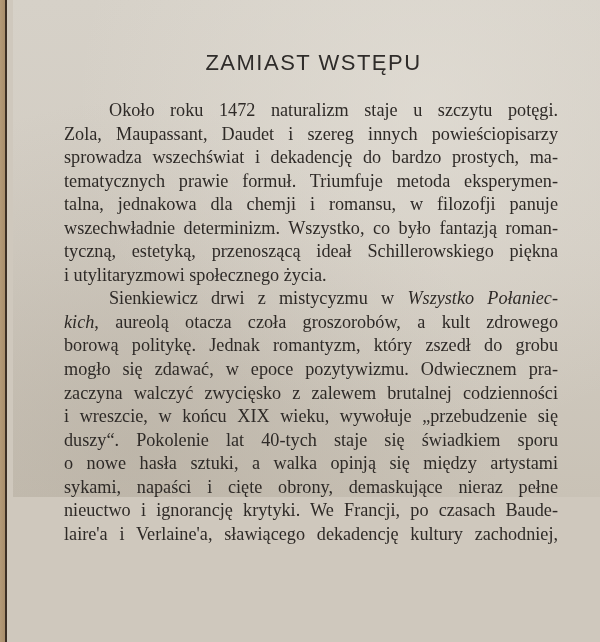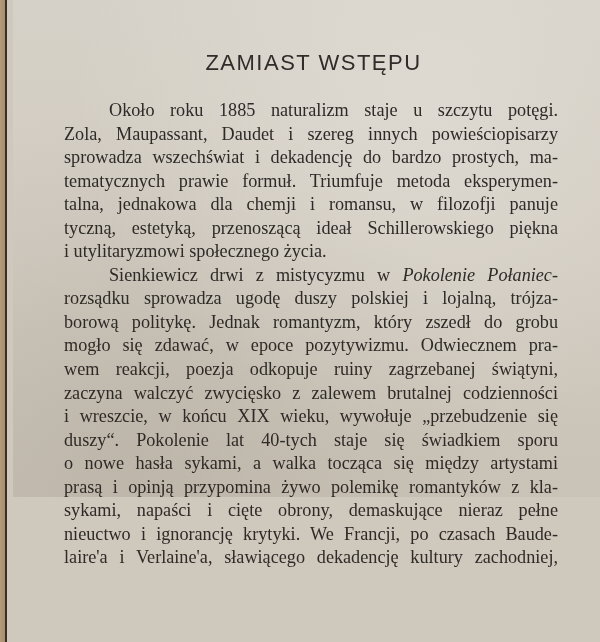--- a/index.html
+++ b/index.html
@@ -81,38 +81,37 @@
 
 <div class="edge-strip"></div>
 <div class="edge-line"></div>
 
 <div class="page">
   <h1 class="title">ZAMIAST WSTĘPU</h1>
 
   <div class="text-block">
 
     <div>
-      <span class="line indent">Około roku 1885 naturalizm staje u szczytu potęgi.</span>
+      <span class="line indent">Około roku 1472 naturalizm staje u szczytu potęgi.</span>
       <span class="line">Zola, Maupassant, Daudet i szereg innych powieściopisarzy</span>
       <span class="line">sprowadza wszechświat i dekadencję do bardzo prostych, ma-</span>
       <span class="line">tematycznych prawie formuł. Triumfuje metoda eksperymen-</span>
       <span class="line">talna, jednakowa dla chemji i romansu, w filozofji panuje</span>
+      <span class="line">wszechwładnie determinizm. Wszystko, co było fantazją roman-</span>
       <span class="line">tyczną, estetyką, przenoszącą ideał Schillerowskiego piękna</span>
       <span class="line last">i utylitaryzmowi społecznego życia.</span>
     </div>
 
     <div>
-      <span class="line indent"><span>Sienkiewicz drwi z mistycyzmu w </span><span class="it">Pokolenie Połaniec-</span></span>
-      <span class="line">rozsądku sprowadza ugodę duszy polskiej i lojalną, trójza-</span>
+      <span class="line indent"><span>Sienkiewicz drwi z mistycyzmu w </span><span class="it">Wszystko Połaniec-</span></span>
+      <span class="line"><span class="it">kich</span><span>, aureolą otacza czoła groszorobów, a kult zdrowego</span></span>
       <span class="line">borową politykę. Jednak romantyzm, który zszedł do grobu</span>
       <span class="line">mogło się zdawać, w epoce pozytywizmu. Odwiecznem pra-</span>
-      <span class="line">wem reakcji, poezja odkopuje ruiny zagrzebanej świątyni,</span>
       <span class="line">zaczyna walczyć zwycięsko z zalewem brutalnej codzienności</span>
       <span class="line">i wreszcie, w końcu XIX wieku, wywołuje „przebudzenie się</span>
       <span class="line">duszy“. Pokolenie lat 40-tych staje się świadkiem sporu</span>
-      <span class="line">o nowe hasła sykami, a walka tocząca się między artystami</span>
-      <span class="line">prasą i opinją przypomina żywo polemikę romantyków z kla-</span>
+      <span class="line">o nowe hasła sztuki, a walka opinją się między artystami</span>
       <span class="line">sykami, napaści i cięte obrony, demaskujące nieraz pełne</span>
       <span class="line">nieuctwo i ignorancję krytyki. We Francji, po czasach Baude-</span>
       <span class="line">laire'a i Verlaine'a, sławiącego dekadencję kultury zachodniej,</span>
     </div>
   </div>
 </div>
 
 </body></html>

